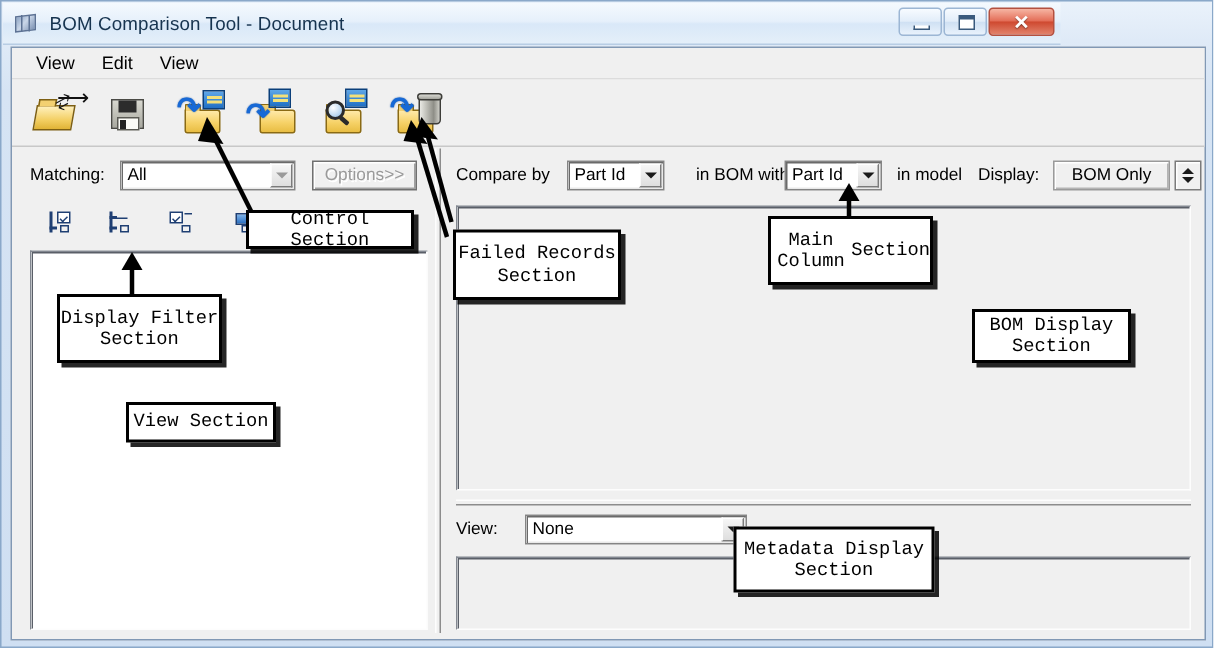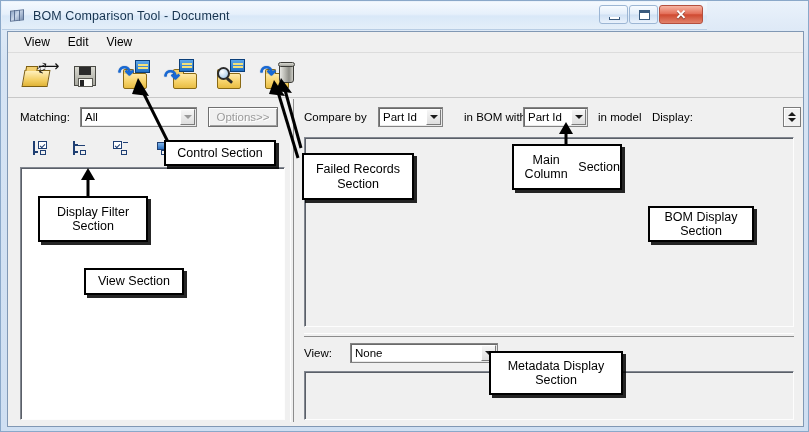--- a/index.html
+++ b/index.html
@@ -170,21 +170,21 @@
   .hsplit .bar{position:absolute;left:0;right:0;top:2px;height:4px;background:#f0f0f0;
     border-top:1px solid #fdfdfd;border-bottom:1px solid #8c8c8c;box-sizing:border-box;}
   .show-row{position:absolute;left:6px;top:244px;height:22px;}
   .meta-area{position:absolute;left:6px;top:272px;right:3px;bottom:2px;background:#f0f0f0;}
 
   
   .callout{
     position:absolute;background:#ffffff;border:2px solid #000;box-sizing:border-box;
     box-shadow:3px 3px 0 rgba(0,0,0,.85);
     display:flex;align-items:center;justify-content:center;text-align:center;
-    font-size:12.5px;color:#000;line-height:1.15;z-index:40;
+    font-size:12.5px;color:#000;line-height:1.15;z-index:40;font-family:Liberation Mono, monospace;
   }
   .leader{position:absolute;z-index:39;}
   .leader svg{display:block;overflow:visible;}
 </style>
 </head>
 <body>
 
 <div class="app">
   <div class="win-frame">
 
@@ -335,20 +335,21 @@
             </div>
             <span class="lbl" style="left:160px;">in BOM with</span>
             <div class="combo" style="left:219px;top:0;width:65px;height:20px;">
               <span class="val">Part Id</span>
               <span class="arw">
                   <span class="tri"></span>
                 </span>
             </div>
             <span class="lbl" style="left:294px;">in model</span>
             <span class="lbl" style="left:348px;">Display:</span>
+            <div class="spin" style="left:398px;top:0;width:78px;height:20px;">BOM Only</div>
             <div class="spinbtn" style="left:479px;top:0;width:18px;height:20px;">
               <span class="tri-up"></span>
               <span class="tri-dn"></span>
             </div>
           </div>
 
           <div class="bom-area sunken sunken2"></div>
 
           <div class="hsplit">
               <div class="bar"></div>

